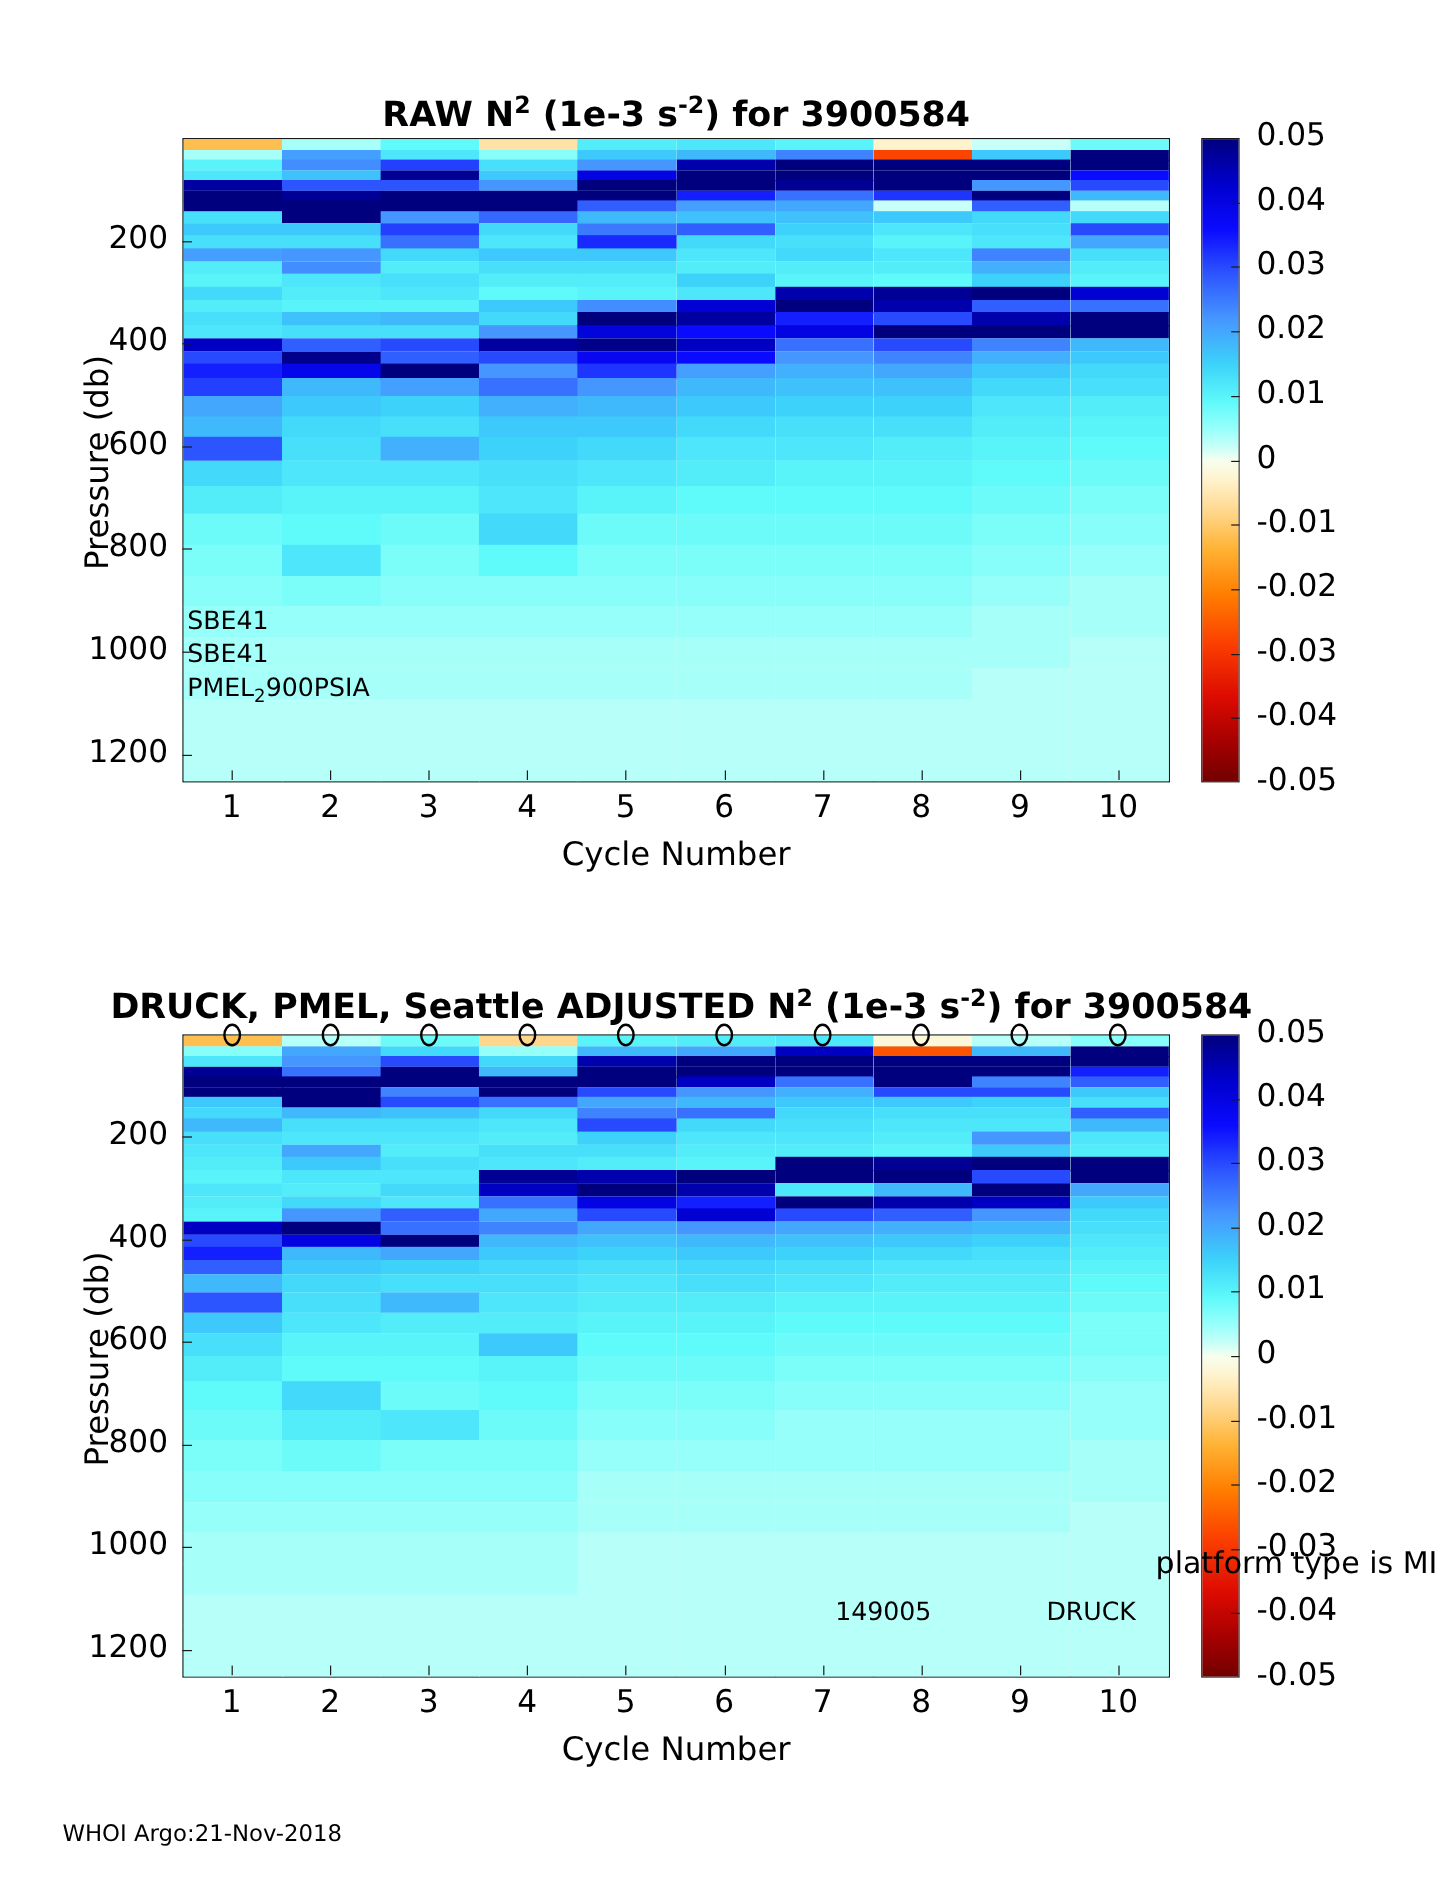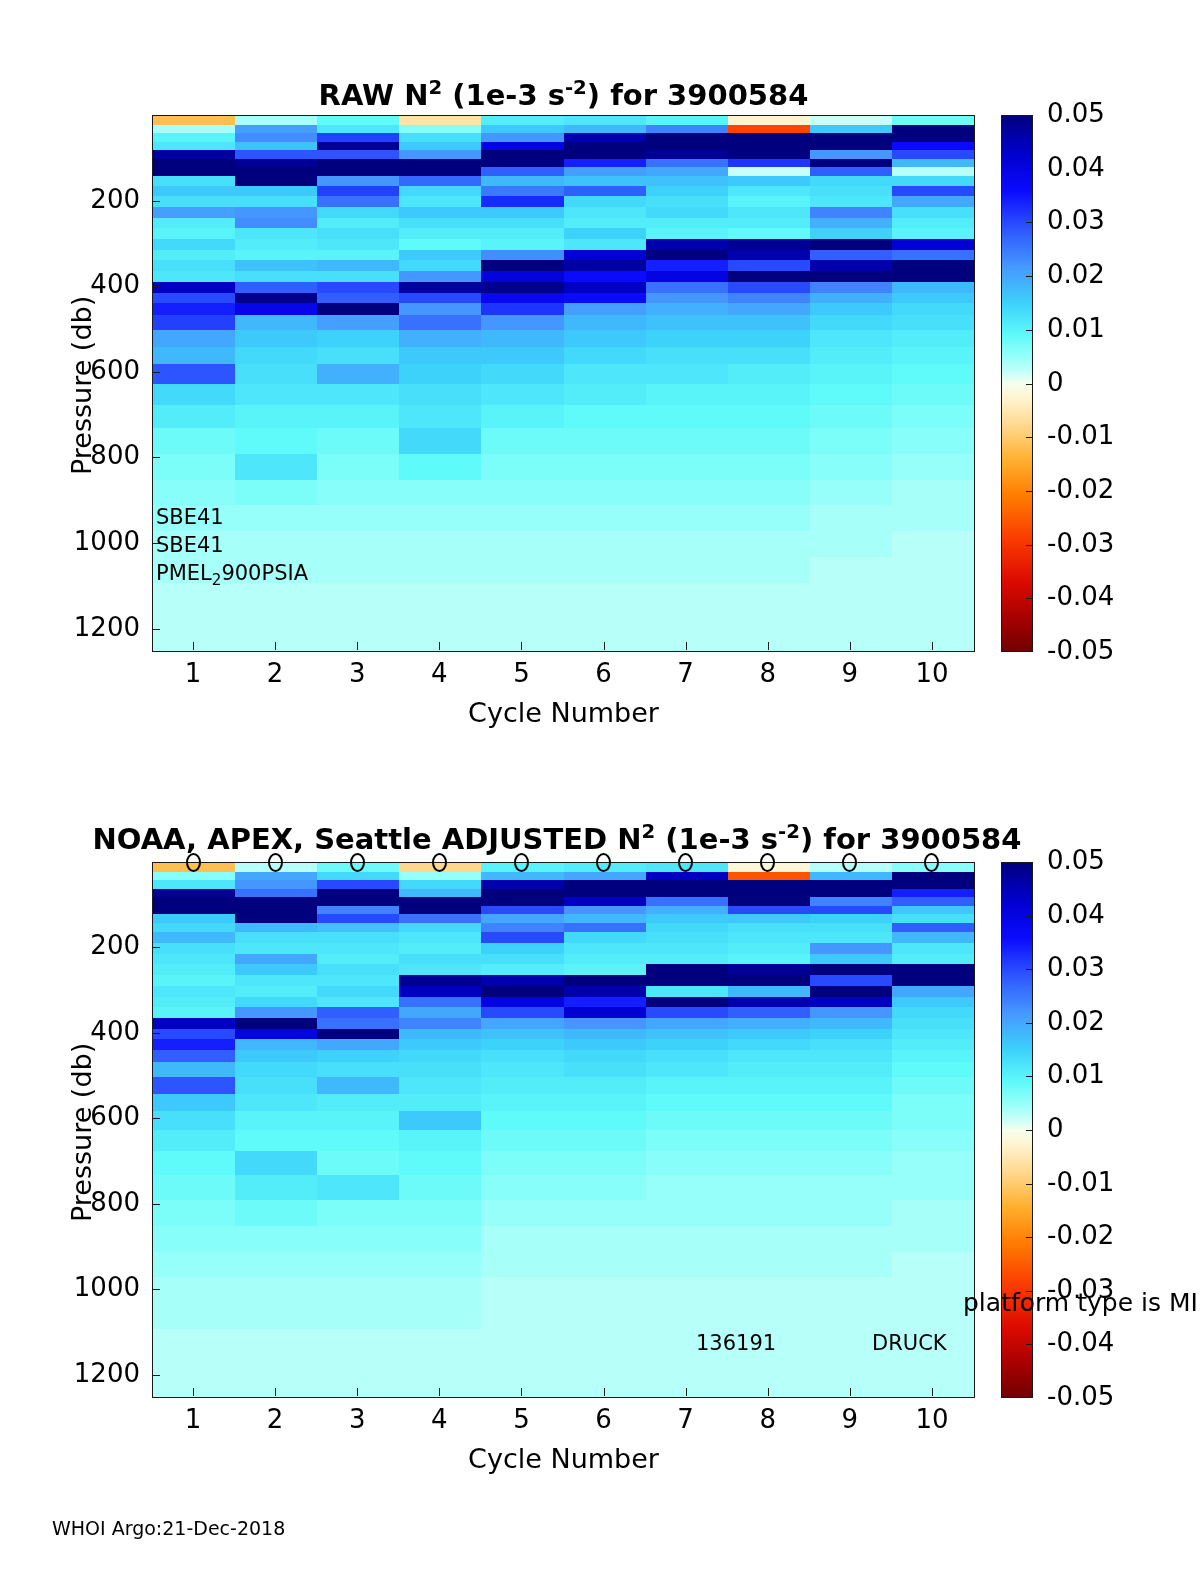--- a/index.html
+++ b/index.html
@@ -587,21 +587,21 @@
       <div class="cbar-label" style="left: 1047px; top: 473.9px;">-0.02</div>
       <div class="cbar-tick" style="left: 1026px; top: 544.6px;"></div>
       <div class="cbar-label" style="left: 1047px; top: 527.6px;">-0.03</div>
       <div class="cbar-tick" style="left: 1026px; top: 598.3px;"></div>
       <div class="cbar-label" style="left: 1047px; top: 581.3px;">-0.04</div>
       <div class="cbar-label" style="left: 1047px; top: 635px;">-0.05</div>
     </div>
 </div>
 
 <div class="panel">
-  <div class="plot-title" id="title-adj" style="left:92px; top:820px; width:930px; font-size:29px;"><span>NOAA, APEX, Seattle  </span><span>ADJUSTED N</span><sup>2</sup><span> (1e-3 s</span><sup>-2</sup><span>) for 3900584</span></div>
+  <div class="plot-title" id="title-adj" style="left:92px; top:820px; width:930px; font-size:29px;"><span>DRUCK, PMEL, Seattle  </span><span>ADJUSTED N</span><sup>2</sup><span> (1e-3 s</span><sup>-2</sup><span>) for 3900584</span></div>
 
   <div class="axes" id="axes-adj" style="left:152px; top:862px; width:823px; height:536px;">
       <div class="heat-col" style="left: 0px; width: 82.7px;">
         <div class="hband" style="top: 0px; height: 9.144px; background: rgb(255, 190, 80);"></div>
         <div class="hband" style="top: 8.544px; height: 9.144px; background: rgb(136, 254, 250);"></div>
         <div class="hband" style="top: 17.088px; height: 9.144px; background: rgb(78, 230, 250);"></div>
         <div class="hband" style="top: 25.632px; height: 9.144px; background: rgb(0, 0, 149);"></div>
         <div class="hband" style="top: 34.176px; height: 9.144px; background: rgb(0, 0, 127);"></div>
         <div class="hband" style="top: 42.72px; height: 9.144px; background: rgb(0, 0, 127);"></div>
         <div class="hband" style="top: 51.264px; height: 9.144px; background: rgb(61, 201, 251);"></div>
@@ -1015,21 +1015,21 @@
       <div class="tick-mark-x" style="left: 767.75px; top: 1388px;"></div>
       <div class="xtick" style="left: 804.85px; width: 90px; top: 1404px;">9</div>
       <div class="tick-mark-x" style="left: 849.85px; top: 1388px;"></div>
       <div class="xtick" style="left: 886.95px; width: 90px; top: 1404px;">10</div>
       <div class="tick-mark-x" style="left: 931.95px; top: 1388px;"></div>
     </div>
 
   <div class="axis-label-x" style="left:152px; top:1443px; width:823px;">Cycle Number</div>
   <div class="axis-label-y" style="left:66px; top:1222px;">Pressure (db)</div>
 
-  <div class="annot" style="left:696px; top:1331px;">136191</div>
+  <div class="annot" style="left:696px; top:1331px;">149005</div>
   <div class="annot" style="left:872px; top:1331px;">DRUCK</div>
 
   <div class="cbar-box" style="left:1001px; top:862px; width:32px; height:536px;">
     <div class="cbar-grad" id="cgrad-adj" style="background: linear-gradient(rgb(0, 0, 127) 0%, rgb(0, 0, 138) 1%, rgb(0, 0, 149) 2%, rgb(0, 0, 160) 3%, rgb(0, 0, 172) 4%, rgb(0, 0, 183) 5%, rgb(0, 0, 194) 6%, rgb(0, 0, 205) 7%, rgb(1, 1, 212) 8%, rgb(3, 3, 219) 9%, rgb(4, 4, 226) 10%, rgb(6, 6, 234) 11%, rgb(7, 7, 241) 12%, rgb(9, 9, 248) 13%, rgb(10, 10, 255) 14%, rgb(15, 21, 255) 15%, rgb(20, 31, 255) 16%, rgb(25, 42, 255) 17%, rgb(30, 53, 255) 18%, rgb(35, 64, 255) 19%, rgb(40, 74, 255) 20%, rgb(45, 85, 255) 21%, rgb(49, 94, 255) 22%, rgb(52, 104, 255) 23%, rgb(56, 113, 255) 24%, rgb(59, 122, 255) 25%, rgb(63, 131, 255) 26%, rgb(66, 141, 255) 27%, rgb(70, 150, 255) 28%, rgb(69, 159, 254) 29%, rgb(67, 167, 254) 30%, rgb(66, 176, 253) 31%, rgb(64, 184, 252) 32%, rgb(63, 193, 251) 33%, rgb(61, 201, 251) 34%, rgb(60, 210, 250) 35%, rgb(66, 217, 250) 36%, rgb(72, 223, 250) 37%, rgb(78, 230, 250) 38%, rgb(83, 237, 250) 39%, rgb(89, 243, 250) 40%, rgb(95, 250, 250) 41%, rgb(109, 251, 250) 42%, rgb(123, 253, 250) 43%, rgb(136, 254, 250) 44%, rgb(150, 255, 250) 45%, rgb(167, 255, 249) 46%, rgb(183, 255, 249) 47%, rgb(200, 255, 248) 48%, rgb(223, 255, 243) 49%, rgb(246, 255, 238) 50%, rgb(249, 251, 227) 51%, rgb(252, 247, 216) 52%, rgb(255, 243, 205) 53%, rgb(255, 237, 192) 54%, rgb(255, 232, 179) 55%, rgb(255, 226, 166) 56%, rgb(255, 221, 153) 57%, rgb(255, 215, 140) 58%, rgb(255, 209, 125) 59%, rgb(255, 203, 110) 60%, rgb(255, 197, 95) 61%, rgb(255, 190, 80) 62%, rgb(255, 184, 65) 63%, rgb(255, 178, 50) 64%, rgb(255, 170, 43) 65%, rgb(255, 163, 36) 66%, rgb(255, 155, 29) 67%, rgb(255, 148, 21) 68%, rgb(255, 140, 14) 69%, rgb(255, 133, 7) 70%, rgb(255, 125, 0) 71%, rgb(254, 117, 0) 72%, rgb(254, 109, 0) 73%, rgb(253, 101, 0) 74%, rgb(253, 92, 0) 75%, rgb(252, 84, 0) 76%, rgb(251, 76, 0) 77%, rgb(251, 68, 0) 78%, rgb(250, 60, 0) 79%, rgb(246, 54, 0) 80%, rgb(242, 47, 0) 81%, rgb(239, 41, 0) 82%, rgb(235, 35, 0) 83%, rgb(231, 29, 0) 84%, rgb(227, 22, 0) 85%, rgb(224, 16, 0) 86%, rgb(220, 10, 0) 87%, rgb(212, 9, 0) 88%, rgb(204, 7, 0) 89%, rgb(196, 6, 0) 90%, rgb(189, 4, 0) 91%, rgb(181, 3, 0) 92%, rgb(173, 1, 0) 93%, rgb(165, 0, 0) 94%, rgb(157, 0, 0) 95%, rgb(148, 0, 0) 96%, rgb(140, 0, 0) 97%, rgb(132, 0, 0) 98%, rgb(123, 0, 0) 99%, rgb(115, 0, 0) 100%);"></div>
   </div>
   <div id="cbarticks-adj">
       <div class="cbar-label" style="left: 1047px; top: 845px;">0.05</div>
       <div class="cbar-tick" style="left: 1026px; top: 915.6px;"></div>
       <div class="cbar-label" style="left: 1047px; top: 898.6px;">0.04</div>
       <div class="cbar-tick" style="left: 1026px; top: 969.2px;"></div>
@@ -1047,13 +1047,13 @@
       <div class="cbar-tick" style="left: 1026px; top: 1290.8px;"></div>
       <div class="cbar-label" style="left: 1047px; top: 1273.8px;">-0.03</div>
       <div class="cbar-tick" style="left: 1026px; top: 1344.4px;"></div>
       <div class="cbar-label" style="left: 1047px; top: 1327.4px;">-0.04</div>
       <div class="cbar-label" style="left: 1047px; top: 1381px;">-0.05</div>
     </div>
 
   <div class="overlay-text" style="left:963px; top:1288px;">platform type is MI</div>
 </div>
 
-<div class="footer" style="left:52px; top:1517px;">WHOI Argo:21-Dec-2018</div>
+<div class="footer" style="left:52px; top:1517px;">WHOI Argo:21-Nov-2018</div>
 
 </body></html>

